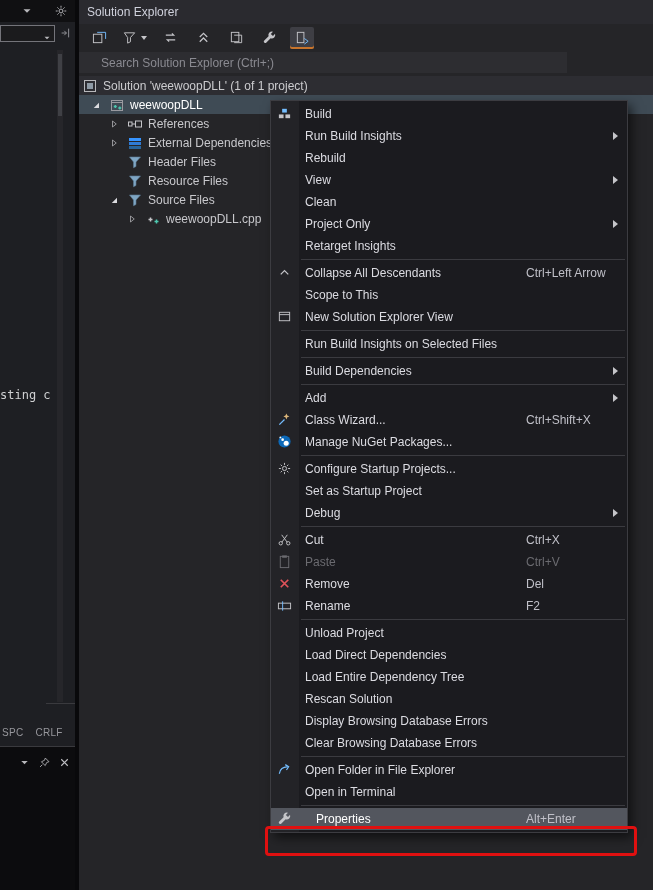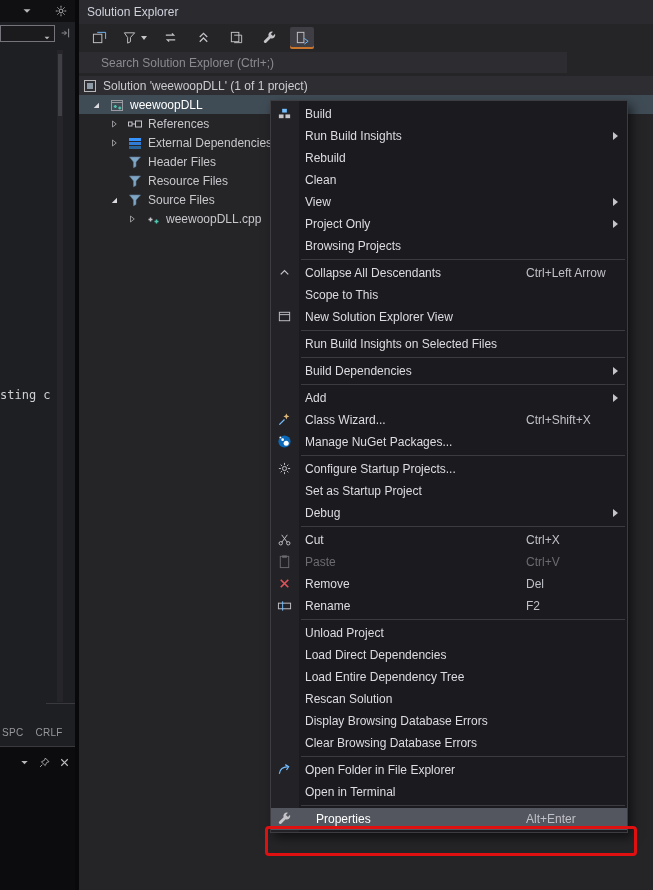--- a/index.html
+++ b/index.html
@@ -299,35 +299,35 @@
         <span class="g"></span>
         <span class="ml">Run Build Insights</span>
         <span class="sub"></span>
       </div>
       <div class="menu-item">
         <span class="g"></span>
         <span class="ml">Rebuild</span>
       </div>
       <div class="menu-item">
         <span class="g"></span>
+        <span class="ml">View</span>
+        <span class="sub"></span>
+      </div>
+      <div class="menu-item">
+        <span class="g"></span>
         <span class="ml">Clean</span>
       </div>
       <div class="menu-item">
         <span class="g"></span>
-        <span class="ml">View</span>
-        <span class="sub"></span>
-      </div>
-      <div class="menu-item">
-        <span class="g"></span>
         <span class="ml">Project Only</span>
         <span class="sub"></span>
       </div>
       <div class="menu-item">
         <span class="g"></span>
-        <span class="ml">Browsing Projects</span>
+        <span class="ml">Retarget Insights</span>
       </div>
       <div class="menu-sep"></div>
       <div class="menu-item">
         <span class="g"><svg viewBox="0 0 16 16" fill="none" stroke="#c5c5c9" stroke-width="1.4">
             <path d="M4 10l4-4 4 4"></path>
           </svg></span>
         <span class="ml">Collapse All Descendants</span>
         <span class="ms">Ctrl+Left Arrow</span>
       </div>
       <div class="menu-item">

